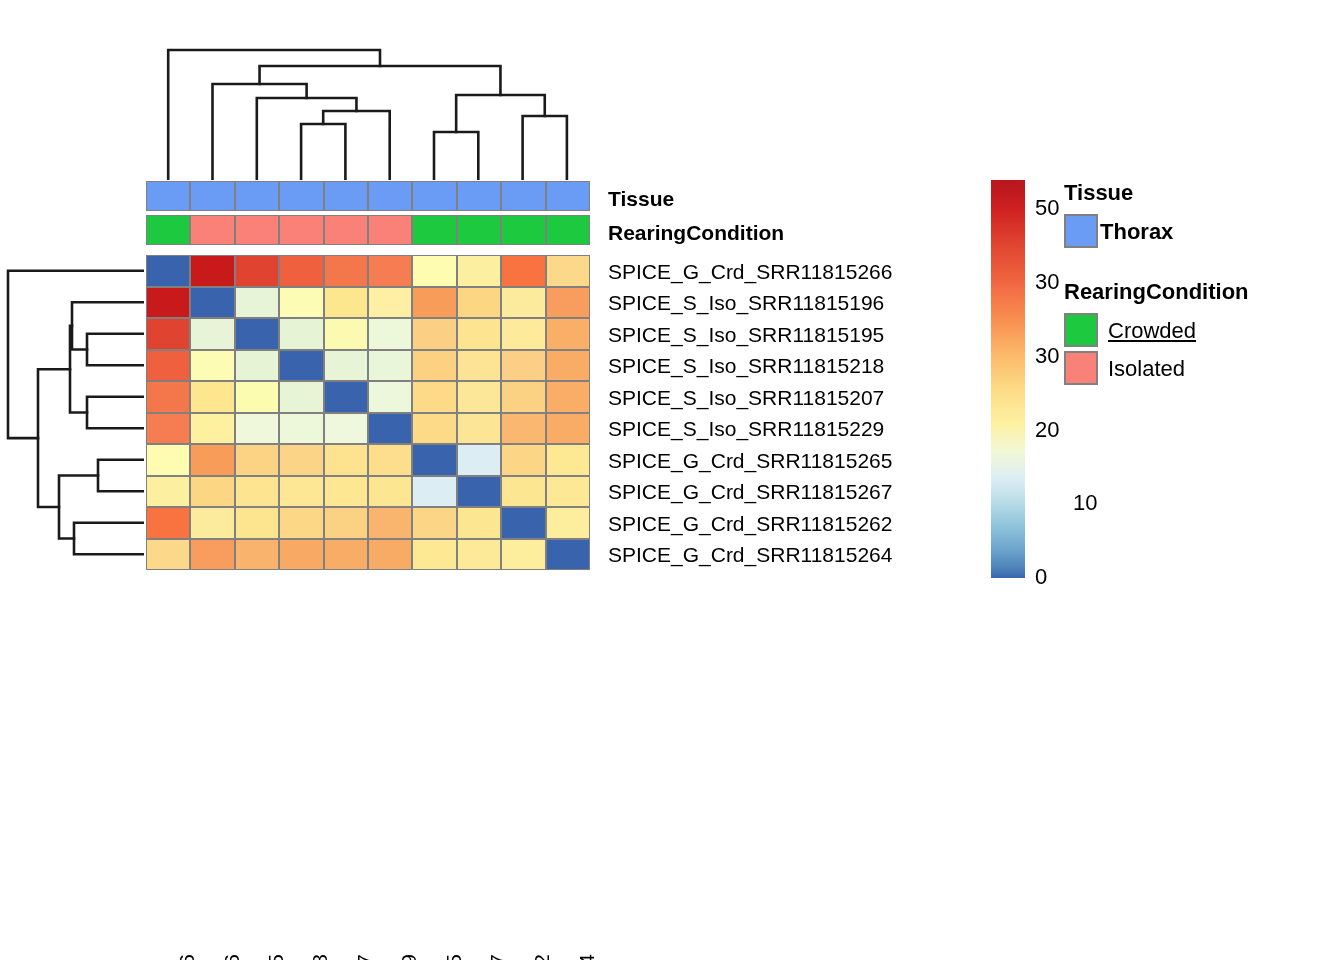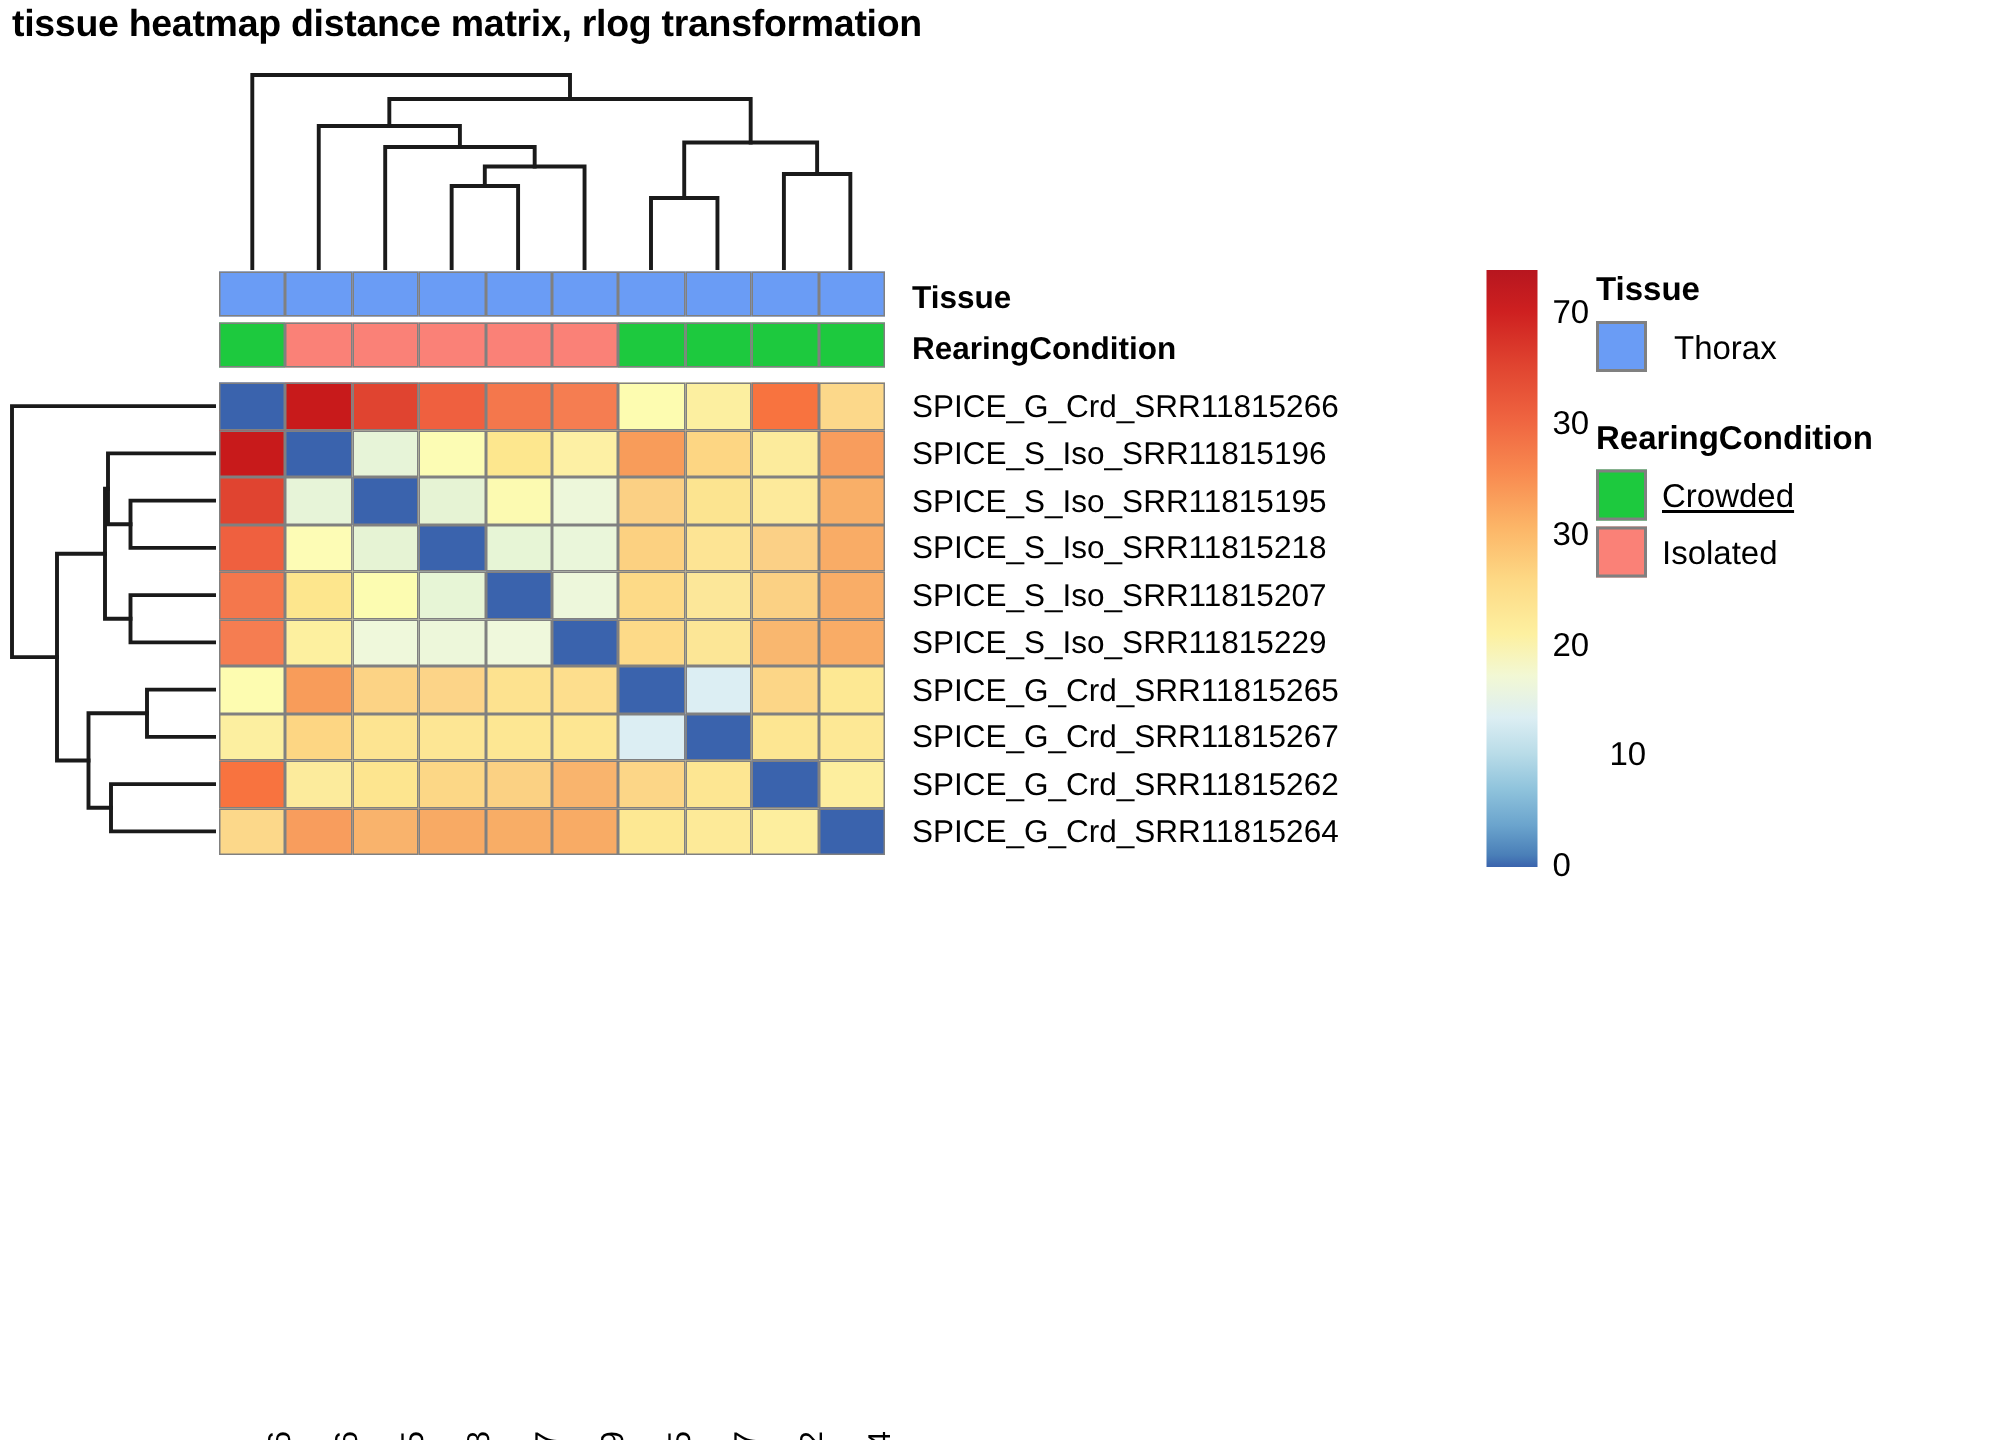--- a/index.html
+++ b/index.html
@@ -72,21 +72,20 @@
   }
   .legend-text{
     position:absolute;font-size:22px;white-space:nowrap;line-height:1;
   }
 </style>
 </head>
 <body>
 
 <div id="root">
 
-  <div class="title">tissue heatmap distance matrix, rlog transformation</div>
 
   <div class="dendro" style="left:146px;top:44px;">
     <svg width="444" height="136" viewBox="0 0 444 136">
       <g fill="none" stroke="#1a1a1a" stroke-width="2.6" stroke-linecap="square">
 
         <path d="M155.1,136 L155.1,80 L199.4,80 L199.4,136"></path>
 
         <path d="M177.2,80 L177.2,67 L243.7,67 L243.7,136"></path>
 
         <path d="M110.8,136 L110.8,54 L210.45,54 L210.45,67"></path>
@@ -284,34 +283,34 @@
       <div class="collabel" style="left: 252.2px; top: 376px;">SPICE_S_Iso_SRR11815229</div>
       <div class="collabel" style="left: 296.6px; top: 376px;">SPICE_G_Crd_SRR11815265</div>
       <div class="collabel" style="left: 341px; top: 376px;">SPICE_G_Crd_SRR11815267</div>
       <div class="collabel" style="left: 385.4px; top: 376px;">SPICE_G_Crd_SRR11815262</div>
       <div class="collabel" style="left: 429.8px; top: 376px;">SPICE_G_Crd_SRR11815264</div>
     </div>
 
   <div class="cbar" style="left:991px;top:180px;width:100px;height:400px;">
     <div class="cbar-grad" style="width: 34px; height: 398px; background: linear-gradient(rgb(183, 22, 31) 0%, rgb(206, 32, 32) 7%, rgb(224, 68, 48) 16%, rgb(239, 100, 64) 25%, rgb(248, 138, 80) 34%, rgb(252, 181, 103) 43%, rgb(253, 217, 133) 52%, rgb(253, 240, 160) 61%, rgb(242, 248, 212) 68%, rgb(220, 238, 243) 75%, rgb(185, 220, 232) 81%, rgb(143, 195, 220) 87%, rgb(107, 164, 205) 93%, rgb(74, 127, 184) 98%, rgb(58, 99, 173) 100%);"></div>
     <div id="cbar-ticks">
-        <div class="cbar-tick" style="left: 44px; top: 17.4815px;">70</div>
+        <div class="cbar-tick" style="left: 44px; top: 17.4815px;">50</div>
         <div class="cbar-tick" style="left: 44px; top: 91.1852px;">30</div>
         <div class="cbar-tick" style="left: 44px; top: 164.889px; text-align: right;">30</div>
         <div class="cbar-tick" style="left: 44px; top: 238.593px;">20</div>
         <div class="cbar-tick" style="left: 44px; top: 312.296px; margin-left: 38px;">10</div>
         <div class="cbar-tick" style="left: 44px; top: 386px;">0</div>
       </div>
   </div>
 
   <div class="legend" style="left:1064px;top:182px;">
     <div class="legend-title" style="left:0;top:0;">Tissue</div>
     <div id="tissue-legend-items">
         <div class="legend-key" style="left: 0px; top: 32px; background: rgb(106, 156, 245);"></div>
-        <div class="legend-text" style="left: 52px; top: 39px;">Thorax</div>
+        <div class="legend-text" style="left: 36px; top: 39px; font-weight: bold;">Thorax</div>
       </div>
   </div>
 
   <div class="legend" style="left:1064px;top:281px;">
     <div class="legend-title" style="left:0;top:0;">RearingCondition</div>
     <div id="rearing-legend-items">
         <div class="legend-key" style="left: 0px; top: 32px; background: rgb(29, 201, 62);"></div>
         <div class="legend-text" style="left: 44px; top: 39px; text-decoration: underline;">Crowded</div>
         <div class="legend-key" style="left: 0px; top: 70px; background: rgb(250, 129, 119);"></div>
         <div class="legend-text" style="left: 44px; top: 77px;">Isolated</div>

